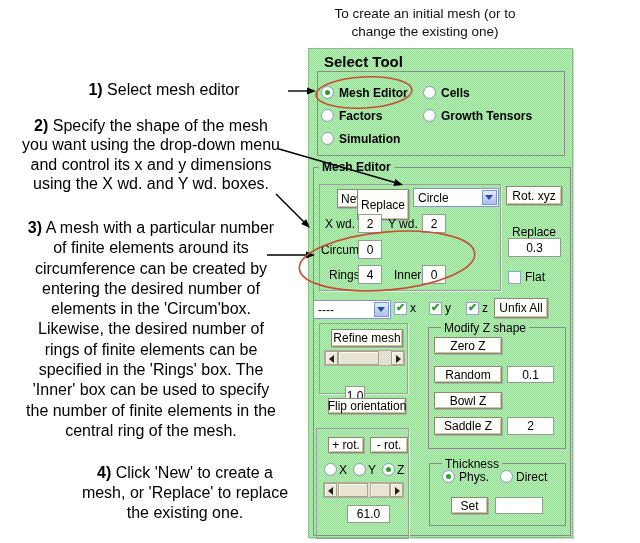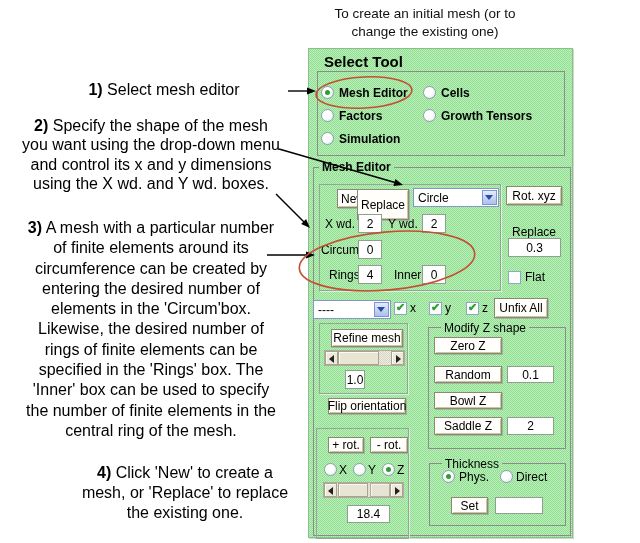--- a/index.html
+++ b/index.html
@@ -152,21 +152,21 @@
     <div class="abs btn" style="left:11px;top:5px;width:72px;height:18px">Refine mesh</div>
     <div class="abs sbar" style="left:4px;top:26px;width:81px;height:16px">
       <div class="sbtn" style="left:0">
           <span class="tri-l"></span>
         </div>
       <div class="sthumb" style="left:13px;width:41px"></div>
       <div class="sbtn" style="right:0">
           <span class="tri-r"></span>
         </div>
     </div>
-    <div class="abs field" style="left:25px;top:46px;width:20px;height:19px">1.0</div>
+    <div class="abs field" style="left:25px;top:62px;width:20px;height:19px">1.0</div>
   </div>
 
   <div class="abs btn" style="left:19px;top:349px;width:78px;height:16px">Flip orientation</div>
 
   <div class="abs inbox" style="left:7px;top:379px;width:93px;height:111px">
     <div class="abs btn" style="left:11px;top:8px;width:36px;height:16px">+ rot.</div>
     <div class="abs btn" style="left:53px;top:8px;width:38px;height:16px">- rot.</div>
     <span class="abs radio" style="left:7px;top:34px"></span>
     <span class="abs lbl" style="left:22px;top:34px">X</span>
     <span class="abs radio" style="left:36px;top:34px"></span>
@@ -176,21 +176,21 @@
     <div class="abs sbar" style="left:6px;top:53px;width:81px;height:16px">
       <div class="sbtn" style="left:0">
           <span class="tri-l"></span>
         </div>
       <div class="sthumb" style="left:14px;width:30px"></div>
       <div class="sthumb" style="left:46px;width:20px;opacity:.8"></div>
       <div class="sbtn" style="right:0">
           <span class="tri-r"></span>
         </div>
     </div>
-    <div class="abs field" style="left:30px;top:76px;width:43px;height:18px">18.4</div>
+    <div class="abs field" style="left:30px;top:76px;width:43px;height:18px">61.0</div>
   </div>
 
   <div class="abs fs" style="left:119px;top:278px;width:138px;height:122px">
     <span class="abs green fs-title" style="left:12px;top:-7px">Modify Z shape</span>
     <div class="abs btn" style="left:5px;top:9px;width:68px;height:17px">Zero Z</div>
     <div class="abs btn" style="left:5px;top:38px;width:68px;height:17px">Random</div>
     <div class="abs field" style="left:78px;top:38px;width:47px;height:17px">0.1</div>
     <div class="abs btn" style="left:5px;top:64px;width:68px;height:17px">Bowl Z</div>
     <div class="abs btn" style="left:5px;top:89px;width:68px;height:18px">Saddle Z</div>
     <div class="abs field" style="left:78px;top:89px;width:47px;height:18px">2</div>

